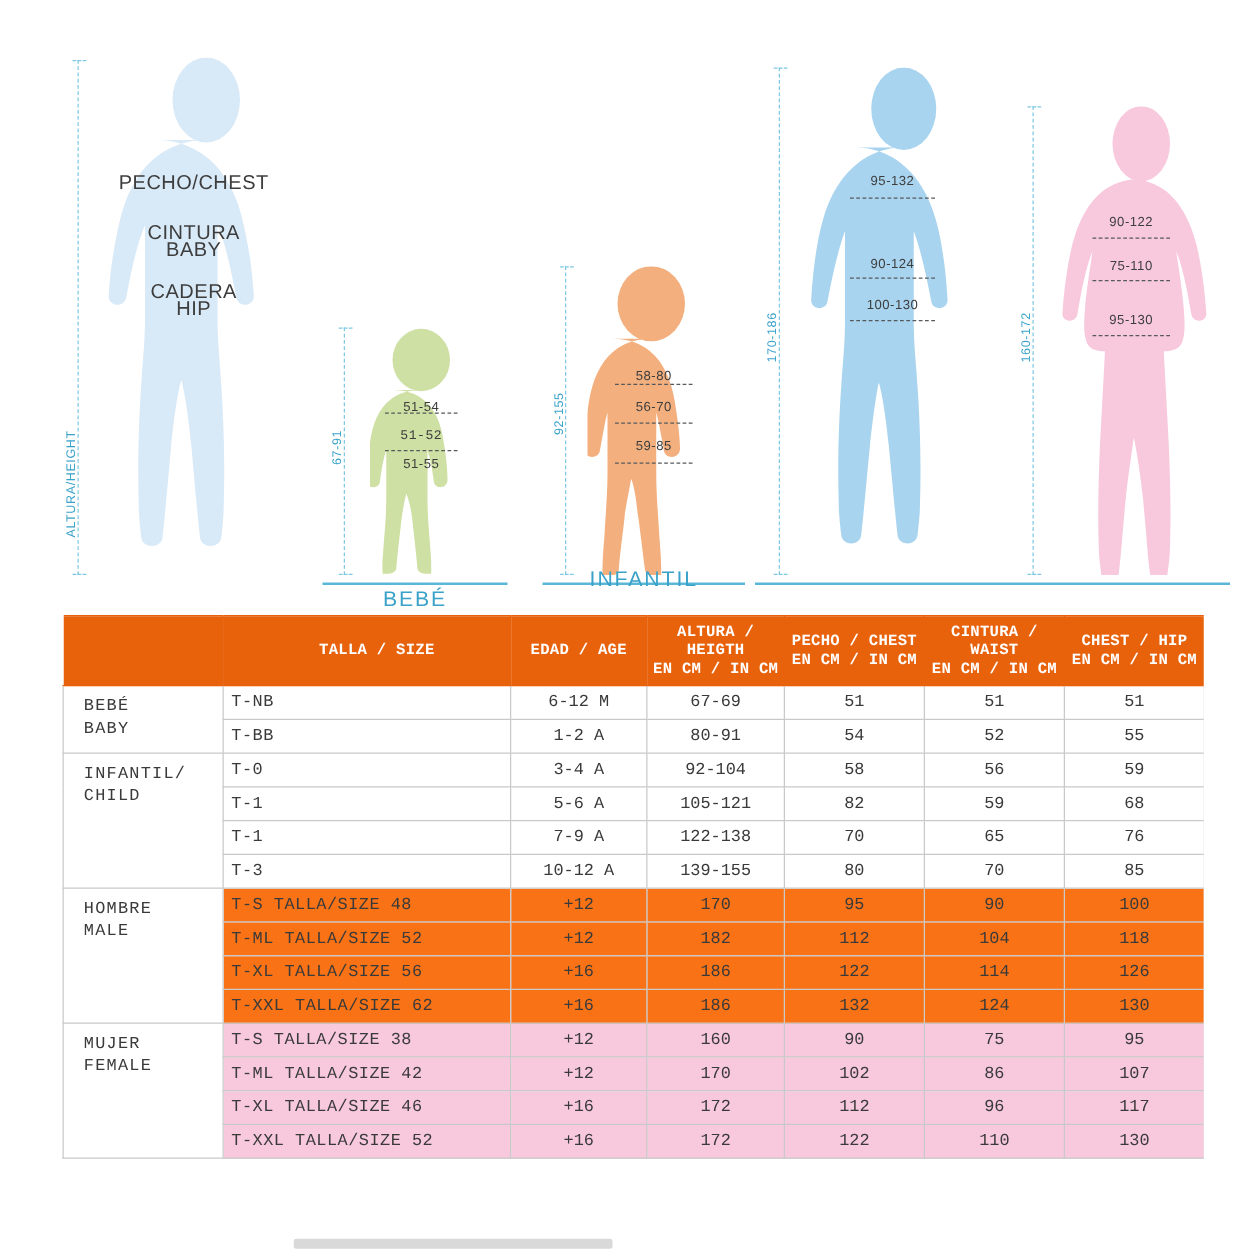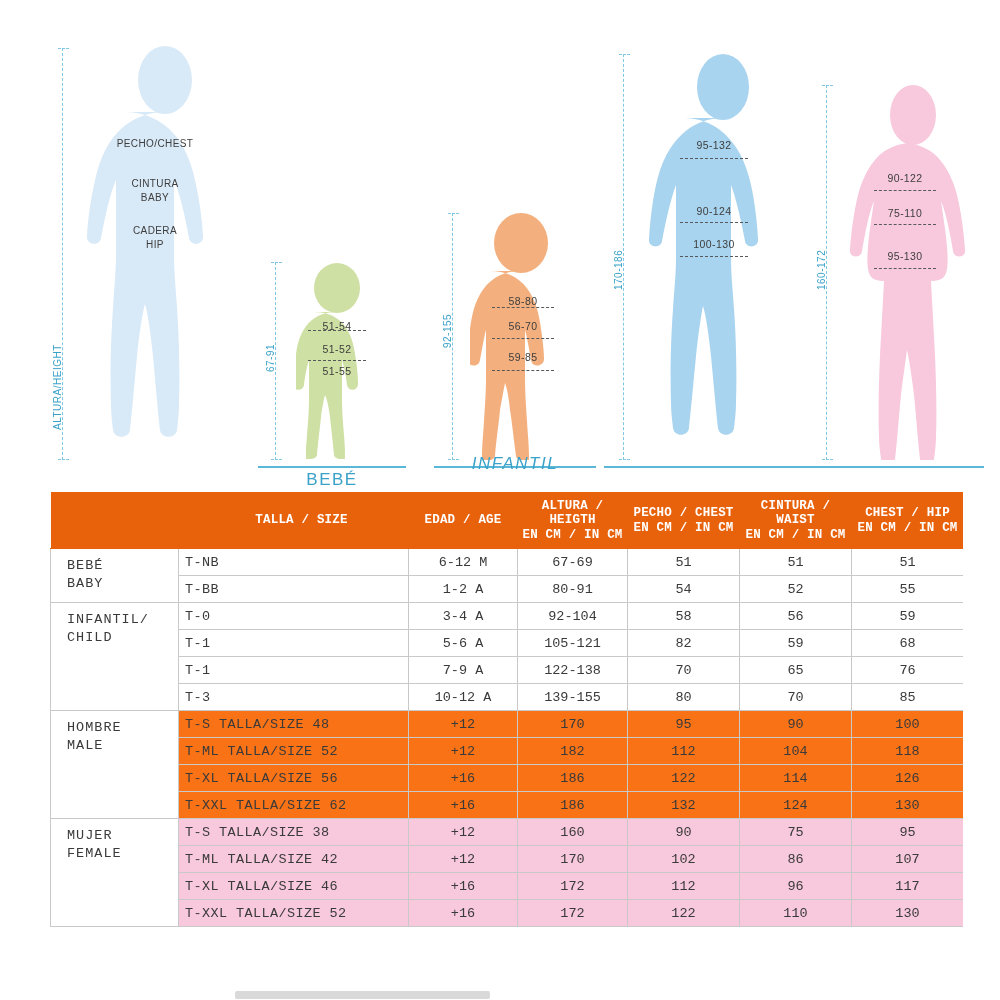--- a/index.html
+++ b/index.html
@@ -13,21 +13,21 @@
   .stage{position:absolute;inset:0;}
 
   
   .figures{position:absolute;left:0;top:0;width:1000px;height:492px;}
 
   .fig{position:absolute;}
   .fig svg{display:block;}
 
   .dim-label{
     position:absolute;
-    font-size:10px;
+    font-size:16px;
     color:#3d3d3d;
     letter-spacing:.4px;
     white-space:nowrap;
     text-align:center;
   }
   .dim-label.small{font-size:10.5px;}
 
   .vdim{
     position:absolute;
     color:#3aa2c9;
@@ -150,21 +150,21 @@
       <svg width="82" height="198" viewBox="0 0 82 198">
         <g fill="#cfe0a4">
           <ellipse cx="41" cy="26" rx="23" ry="25"></ellipse>
           <path d="M41 50 c-11 0 -19 3 -25 8 c-9 7 -14 19 -16 34 c-2 11 -3 22 -3 30 c0 7 10 8 11 1 c1 -9 3 -19 5 -25 l0 38 c0 14 -1 24 -2 37 c-1 14 -1 11 -1 21 c0 5 1 3 1 3 c0 0 9 1 10 -4 c1 -12 3 -28 4 -38 c1 -9 3 -18 4 -22 c2 4 4 13 5 22 c1 10 3 26 4 38 c1 5 10 4 10 4 c0 0 1 2 1 -3 c0 -10 0 -7 -1 -21 c-1 -13 -2 -23 -2 -37 l0 -38 c2 6 4 16 5 25 c1 7 11 6 11 -1 c0 -8 -1 -19 -3 -30 c-2 -15 -7 -27 -16 -34 c-6 -5 -14 -8 -25 -8 z"></path>
         </g>
       </svg>
     </div>
     <div class="dash-measure" style="left:308px;top:330px;width:58px;"></div>
     <div class="dim-label small" style="left:308px;top:320px;width:58px;">51-54</div>
     <div class="dash-measure" style="left:308px;top:360px;width:58px;"></div>
-    <div class="dim-label small" style="left:308px;top:343px;width:58px;">51-52</div>
+    <div class="dim-label small" style="left:308px;top:343px;width:58px;font-family:Liberation Mono, monospace;">51-52</div>
     <div class="dim-label small" style="left:308px;top:365px;width:58px;">51-55</div>
 
     <div class="vbracket" style="left:452px;top:213px;height:247px;"></div>
     <div class="vdim" style="left:442px;top:348px;">92-155</div>
 
     <div class="fig" style="left:470px;top:213px;">
       <svg width="102" height="247" viewBox="0 0 102 247">
         <g fill="#f3b07e">
           <ellipse cx="51" cy="30" rx="27" ry="30"></ellipse>
           <path d="M51 58 c-13 0 -23 4 -30 10 c-11 9 -17 23 -20 41 c-2 13 -4 27 -4 37 c0 8 12 9 13 1 c2 -11 4 -23 6 -30 l0 46 c0 17 -1 29 -2 45 c-1 17 -2 24 -2 36 c0 6 1 4 1 4 c0 0 11 1 12 -5 c1 -14 4 -34 5 -46 c2 -11 4 -22 5 -27 c2 5 4 16 5 27 c2 12 4 32 6 46 c1 6 12 5 12 5 c0 0 1 2 1 -4 c0 -12 -1 -19 -2 -36 c-1 -16 -2 -28 -2 -45 l0 -46 c2 7 4 19 6 30 c1 8 13 7 13 -1 c0 -10 -2 -24 -4 -37 c-3 -18 -9 -32 -20 -41 c-7 -6 -17 -10 -30 -10 z"></path>
@@ -211,21 +211,21 @@
     <div class="dim-label small" style="left:874px;top:172px;width:62px;">90-122</div>
     <div class="dash-measure" style="left:874px;top:224px;width:62px;"></div>
     <div class="dim-label small" style="left:874px;top:207px;width:62px;">75-110</div>
     <div class="dash-measure" style="left:874px;top:268px;width:62px;"></div>
     <div class="dim-label small" style="left:874px;top:250px;width:62px;">95-130</div>
 
     <div class="group-rule" style="left:258px;top:466px;width:148px;"></div>
     <div class="group-label" style="left:258px;top:470px;width:148px;">BEBÉ</div>
 
     <div class="group-rule" style="left:434px;top:466px;width:162px;"></div>
-    <div class="group-label" style="left:434px;top:454px;width:162px;font-style:italic;">INFANTIL</div>
+    <div class="group-label" style="left:434px;top:454px;width:162px;">INFANTIL</div>
 
     <div class="group-rule" style="left:604px;top:466px;width:380px;"></div>
   </div>
 
   <div class="table-wrap">
     <table>
       <colgroup>
         <col style="width:128px;">
         <col style="width:230px;">
         <col style="width:109px;">

